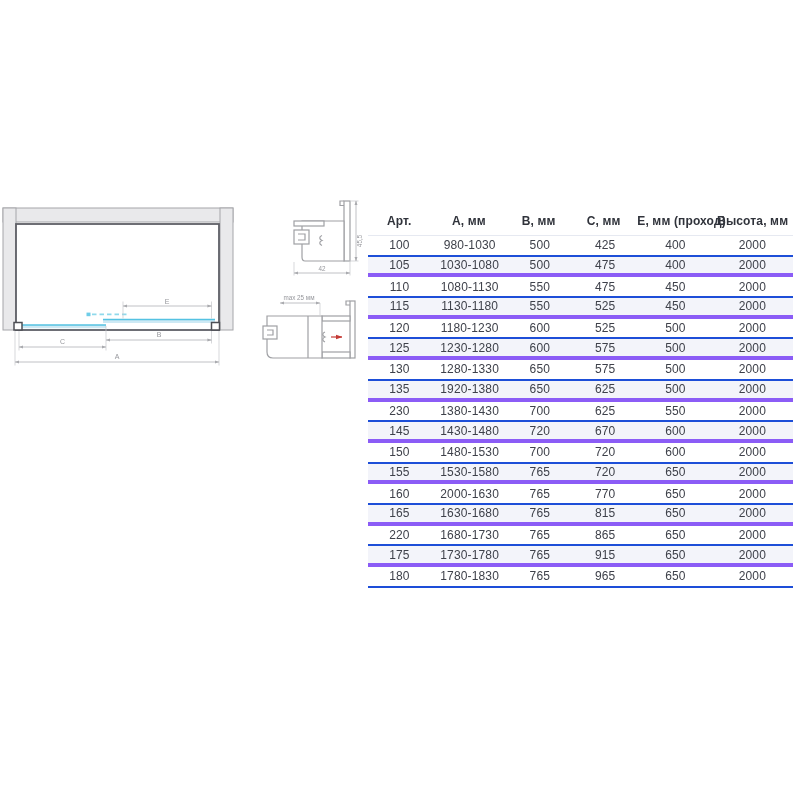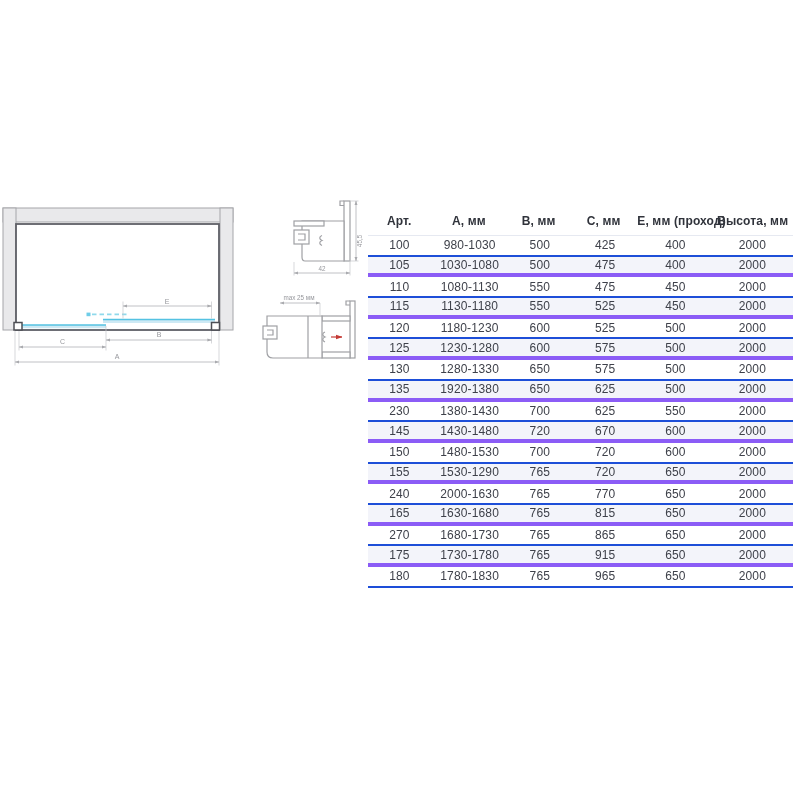--- a/index.html
+++ b/index.html
@@ -228,44 +228,44 @@
         <div class="tr">
           <div class="td c0">150</div>
           <div class="td c1">1480-1530</div>
           <div class="td c2">700</div>
           <div class="td c3">720</div>
           <div class="td c4">600</div>
           <div class="td c5">2000</div>
         </div>
         <div class="tr stripe">
           <div class="td c0">155</div>
-          <div class="td c1">1530-1290</div>
+          <div class="td c1">1530-1580</div>
           <div class="td c2">765</div>
           <div class="td c3">720</div>
           <div class="td c4">650</div>
           <div class="td c5">2000</div>
         </div>
         <div class="tr">
-          <div class="td c0">240</div>
+          <div class="td c0">160</div>
           <div class="td c1">2000-1630</div>
           <div class="td c2">765</div>
           <div class="td c3">770</div>
           <div class="td c4">650</div>
           <div class="td c5">2000</div>
         </div>
         <div class="tr stripe">
           <div class="td c0">165</div>
           <div class="td c1">1630-1680</div>
           <div class="td c2">765</div>
           <div class="td c3">815</div>
           <div class="td c4">650</div>
           <div class="td c5">2000</div>
         </div>
         <div class="tr">
-          <div class="td c0">270</div>
+          <div class="td c0">220</div>
           <div class="td c1">1680-1730</div>
           <div class="td c2">765</div>
           <div class="td c3">865</div>
           <div class="td c4">650</div>
           <div class="td c5">2000</div>
         </div>
         <div class="tr stripe">
           <div class="td c0">175</div>
           <div class="td c1">1730-1780</div>
           <div class="td c2">765</div>

